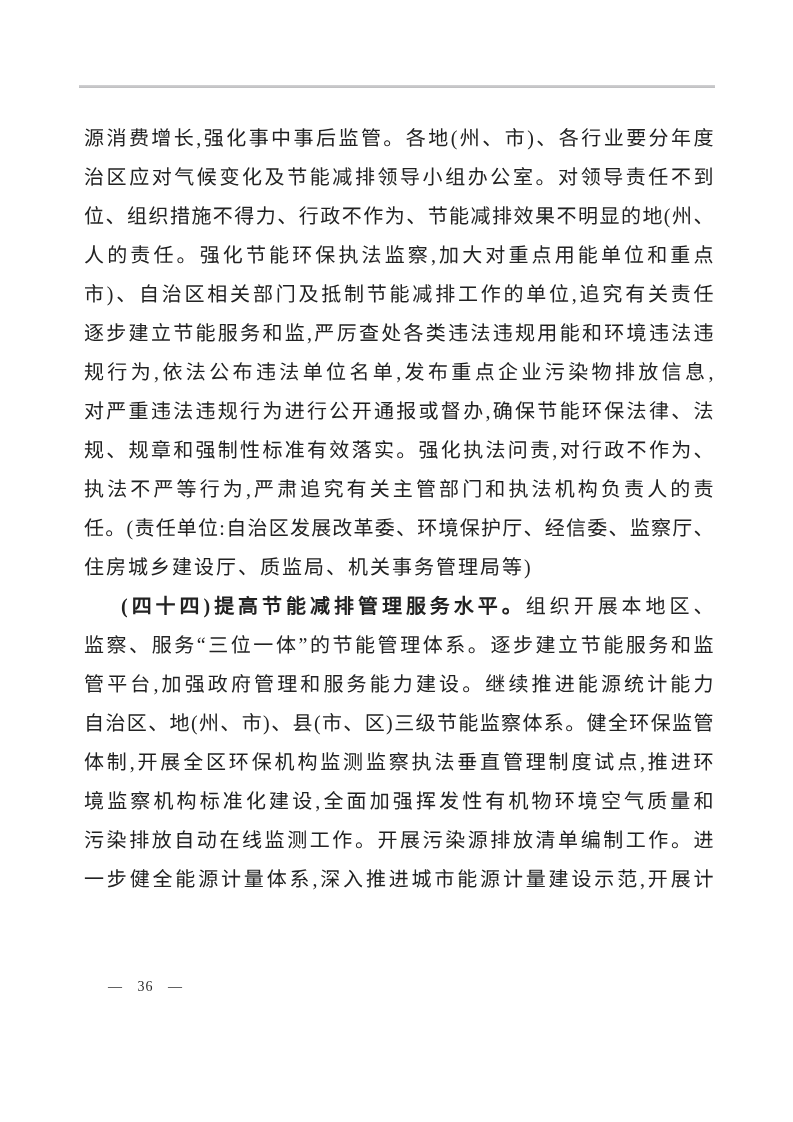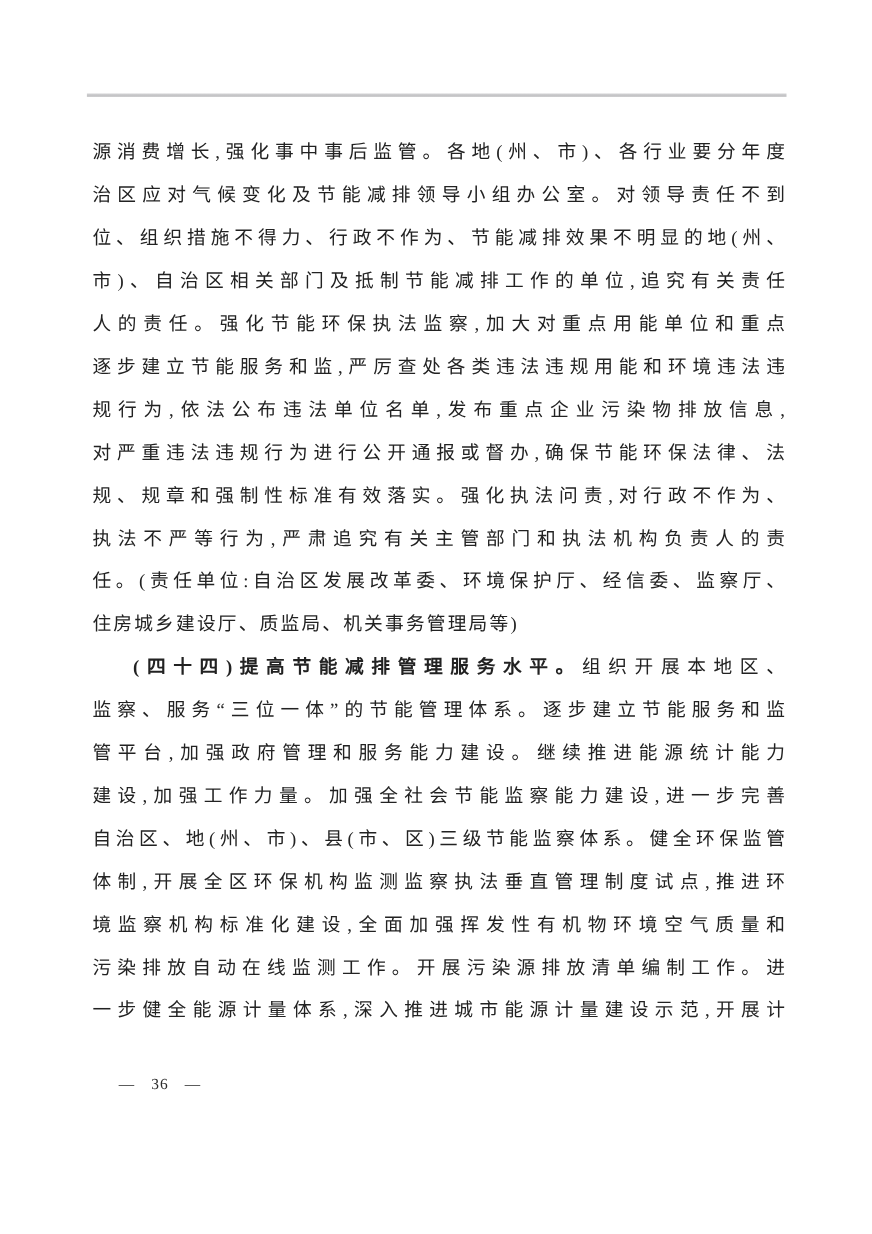--- a/index.html
+++ b/index.html
@@ -26,21 +26,21 @@
   .body-text {
     position: absolute;
     left: 84px;
     top: 119px;
     width: 630px;
     color: #222222;
   }
   .line {
     height: 39px;
     line-height: 39px;
-    font-size: 17px;
+    font-size: 20px;
     text-align: justify;
     text-align-last: justify;
     white-space: nowrap;
     letter-spacing: 0.5px;
   }
   .line.para-end {
     text-align-last: left;
     letter-spacing: 2px;
   }
   .line.indent {
@@ -69,33 +69,32 @@
 </style>
 </head>
 <body>
 
 <div class="page">
   <div class="top-rule"></div>
   <div class="body-text">
       <div class="line">源消费增长,强化事中事后监管。各地(州、市)、各行业要分年度</div>
       <div class="line">治区应对气候变化及节能减排领导小组办公室。对领导责任不到</div>
       <div class="line">位、组织措施不得力、行政不作为、节能减排效果不明显的地(州、</div>
+      <div class="line">人的责任。强化节能环保执法监察,加大对重点用能单位和重点</div>
       <div class="line">市)、自治区相关部门及抵制节能减排工作的单位,追究有关责任</div>
-      <div class="line">人的责任。强化节能环保执法监察,加大对重点用能单位和重点</div>
       <div class="line">逐步建立节能服务和监,严厉查处各类违法违规用能和环境违法违</div>
       <div class="line">规行为,依法公布违法单位名单,发布重点企业污染物排放信息,</div>
       <div class="line">对严重违法违规行为进行公开通报或督办,确保节能环保法律、法</div>
       <div class="line">规、规章和强制性标准有效落实。强化执法问责,对行政不作为、</div>
       <div class="line">执法不严等行为,严肃追究有关主管部门和执法机构负责人的责</div>
       <div class="line">任。(责任单位:自治区发展改革委、环境保护厅、经信委、监察厅、</div>
       <div class="line para-end">住房城乡建设厅、质监局、机关事务管理局等)</div>
       <div class="line indent"><span class="seg-kai">(四十四)提高节能减排管理服务水平。</span><span>组织开展本地区、</span></div>
       <div class="line">监察、服务“三位一体”的节能管理体系。逐步建立节能服务和监</div>
       <div class="line">管平台,加强政府管理和服务能力建设。继续推进能源统计能力</div>
-      <div class="line">建设,加强工作力量。加强全社会节能监察能力建设,进一步完善</div>
       <div class="line">自治区、地(州、市)、县(市、区)三级节能监察体系。健全环保监管</div>
       <div class="line">体制,开展全区环保机构监测监察执法垂直管理制度试点,推进环</div>
       <div class="line">境监察机构标准化建设,全面加强挥发性有机物环境空气质量和</div>
       <div class="line">污染排放自动在线监测工作。开展污染源排放清单编制工作。进</div>
       <div class="line">一步健全能源计量体系,深入推进城市能源计量建设示范,开展计</div>
     </div>
   <div class="footer">
     <span class="page-label">— 36 —</span>
   </div>
 </div>

